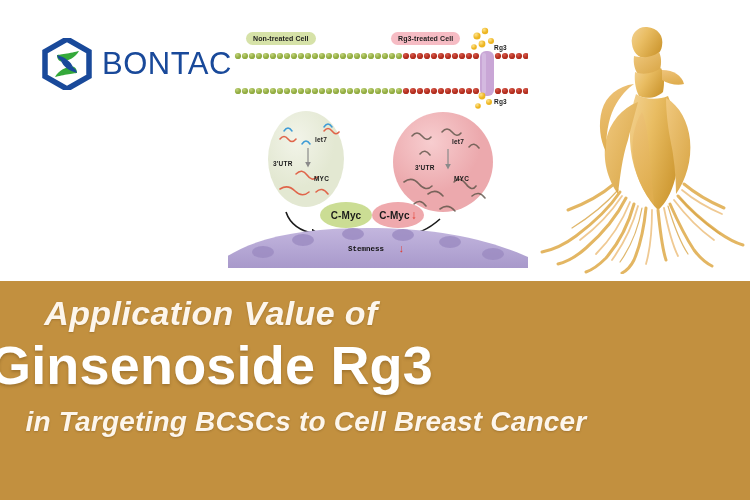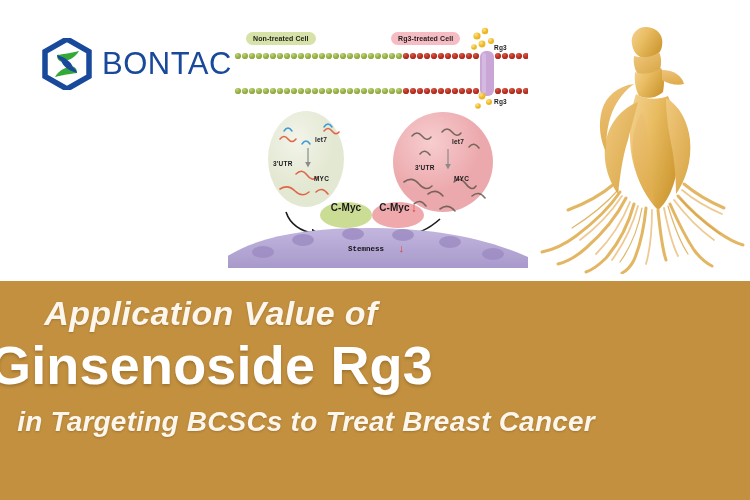--- a/index.html
+++ b/index.html
@@ -60,21 +60,21 @@
   }
   .pill-green{background:#d6e2a8;}
   .pill-pink{background:#f6bcc4;}
 
   .dlabel{
     position:absolute;font-size:6.5px;font-weight:bold;color:#1b1b1b;
     white-space:nowrap;letter-spacing:.2px;
     font-family:"Liberation Sans",sans-serif;
   }
   .cmyc-pill{
-    position:absolute;display:flex;justify-content:center;
+    position:absolute;display:flex;align-items:center;justify-content:center;
     border-radius:50%;font-size:10px;font-weight:bold;color:#1b1b1b;
     font-family:"Liberation Sans",sans-serif;letter-spacing:.1px;
   }
   .cmyc-green{background:#cbdd94;width:52px;height:26px;}
   .cmyc-pink{background:#efa9ad;width:52px;height:26px;}
   .arrow-down{color:#e23a2e;font-size:12px;font-weight:bold;margin-left:1px;line-height:1;}
 
   .stem-label{
     position:absolute;font-size:7.5px;font-weight:bold;color:#111;
     font-family:Liberation Mono, monospace;white-space:nowrap;
@@ -86,21 +86,21 @@
 </head>
 <body>
 
 <div id="canvas">
 
   <div class="gold-band"></div>
 
   <div class="title-block">
     <div class="title-line1">Application Value of</div>
     <div class="title-line2">Ginsenoside Rg3</div>
-    <div class="title-line3">in Targeting BCSCs to Treat Breast Cancer</div>
+    <div class="title-line3">in Targeting BCSCs to Cell Breast Cancer</div>
   </div>
 
   <div class="logo-wrap">
     <svg class="logo-mark" viewBox="0 0 100 104">
       <polygon points="50,2 94,27 94,77 50,102 6,77 6,27" fill="none" stroke="#19499a" stroke-width="11"></polygon>
       <path d="M30,34 C30,34 60,30 74,26 C66,40 52,46 40,47 C34,47 30,42 30,34 Z" fill="#34a93a"></path>
       <path d="M70,70 C70,70 40,74 26,78 C34,64 48,58 60,57 C66,57 70,62 70,70 Z" fill="#34a93a"></path>
       <path d="M30,34 C46,38 58,48 62,58 C52,56 40,48 32,40 Z" fill="#19499a"></path>
       <path d="M70,70 C54,66 42,56 38,46 C48,48 60,56 68,64 Z" fill="#19499a"></path>
     </svg>

